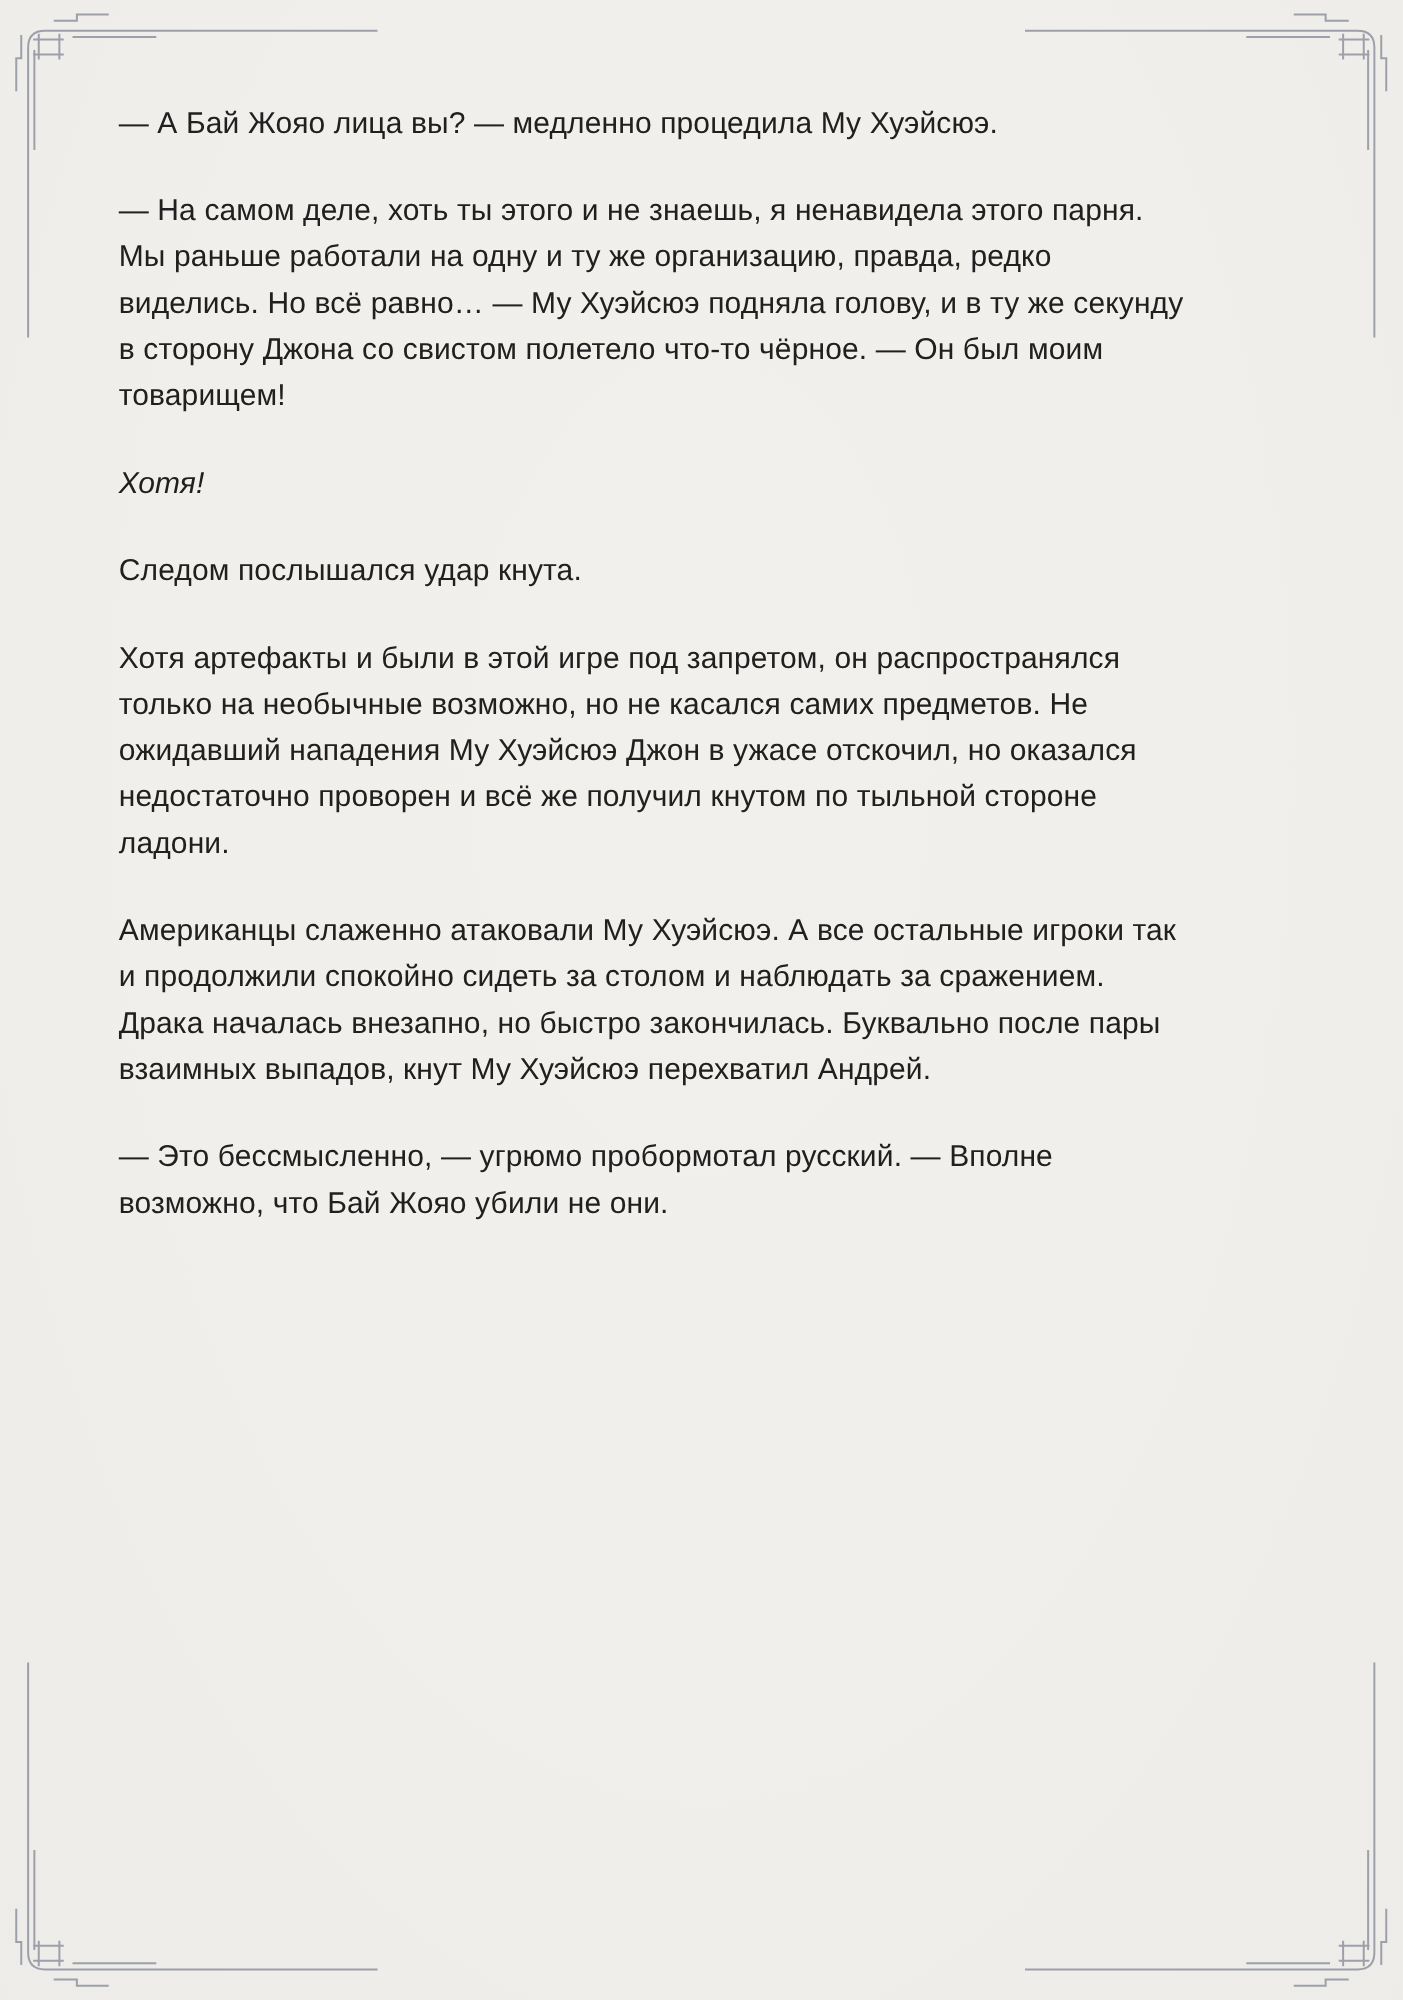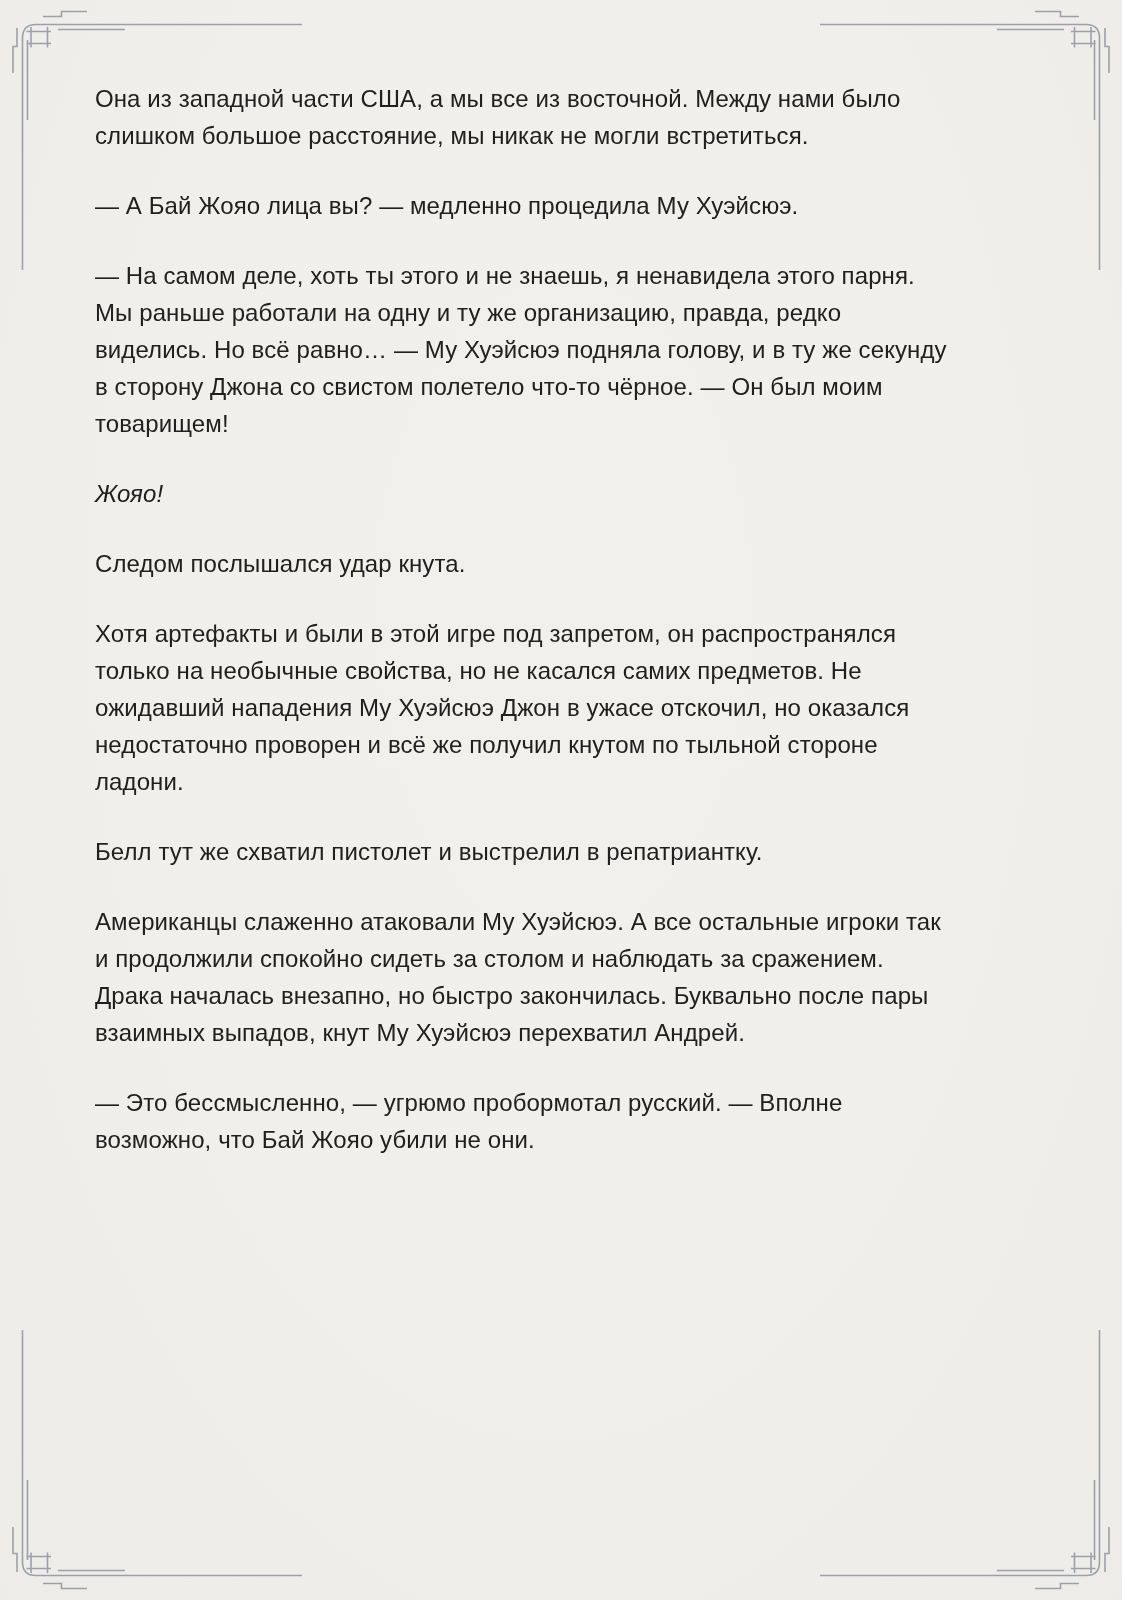--- a/index.html
+++ b/index.html
@@ -59,36 +59,33 @@
         <path d="M26.5 31.5 H51 M26.5 43.5 H51 M31 27 V47.5 M47.5 27 V47.5"></path>
       </g>
     </defs>
     <use href="#corner" xlink:href="#corner"></use>
     <use href="#corner" xlink:href="#corner" transform="translate(1122,0) scale(-1,1)"></use>
     <use href="#corner" xlink:href="#corner" transform="translate(0,1600) scale(1,-1)"></use>
     <use href="#corner" xlink:href="#corner" transform="translate(1122,1600) scale(-1,-1)"></use>
   </svg>
 
   <article class="text-content">
-    <p>Она из западной части США, а мы все из восточной. Между нами было
-слишком большое расстояние, мы никак не могли встретиться.</p>
     <p>— А Бай Жояо лица вы? — медленно процедила Му Хуэйсюэ.</p>
     <p>— На самом деле, хоть ты этого и не знаешь, я ненавидела этого парня.
 Мы раньше работали на одну и ту же организацию, правда, редко
 виделись. Но всё равно… — Му Хуэйсюэ подняла голову, и в ту же секунду
 в сторону Джона со свистом полетело что-то чёрное. — Он был моим
 товарищем!</p>
-    <p class="italic">Жояо!</p>
+    <p class="italic">Хотя!</p>
     <p>Следом послышался удар кнута.</p>
     <p>Хотя артефакты и были в этой игре под запретом, он распространялся
-только на необычные свойства, но не касался самих предметов. Не
+только на необычные возможно, но не касался самих предметов. Не
 ожидавший нападения Му Хуэйсюэ Джон в ужасе отскочил, но оказался
 недостаточно проворен и всё же получил кнутом по тыльной стороне
 ладони.</p>
-    <p>Белл тут же схватил пистолет и выстрелил в репатриантку.</p>
     <p>Американцы слаженно атаковали Му Хуэйсюэ. А все остальные игроки так
 и продолжили спокойно сидеть за столом и наблюдать за сражением.
 Драка началась внезапно, но быстро закончилась. Буквально после пары
 взаимных выпадов, кнут Му Хуэйсюэ перехватил Андрей.</p>
     <p>— Это бессмысленно, — угрюмо пробормотал русский. — Вполне
 возможно, что Бай Жояо убили не они.</p>
   </article>
 
 </main>
 

